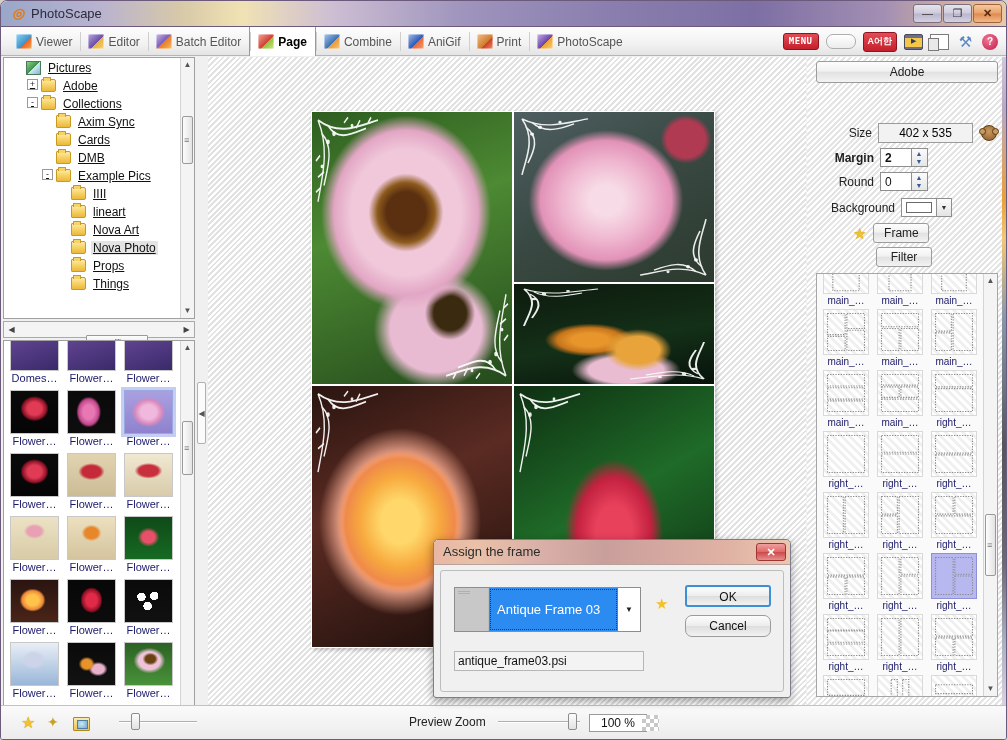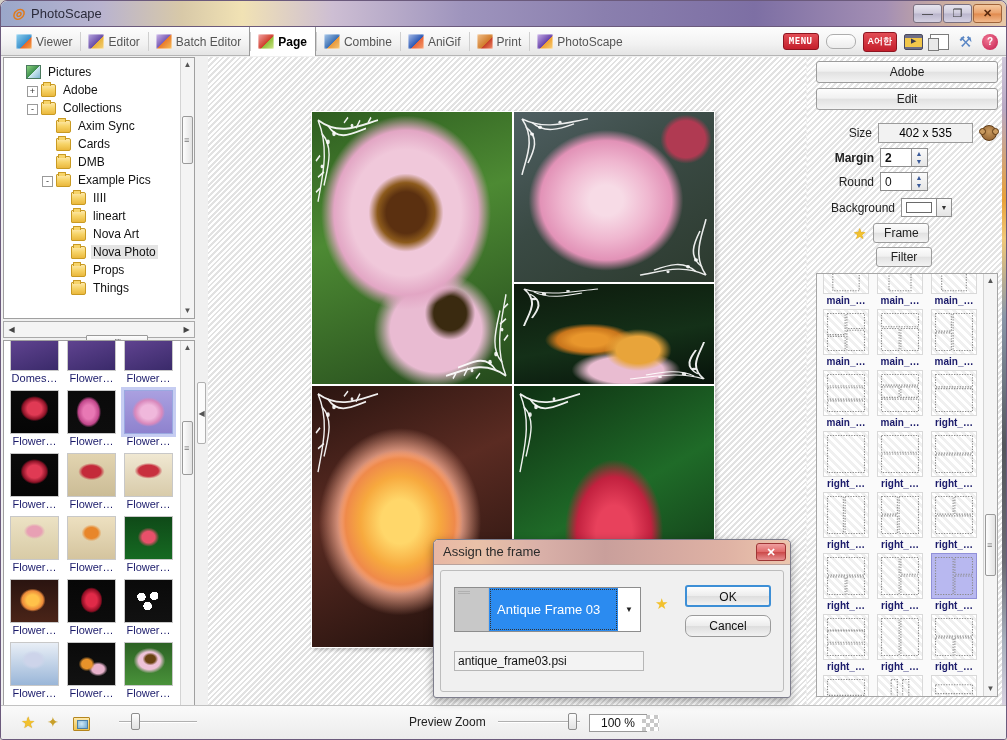--- a/index.html
+++ b/index.html
@@ -97,21 +97,21 @@
   .ti-img.help { background:radial-gradient(circle at 40% 35%,#f27a96,#c2184a); border-radius:50%;
     width:16px; height:16px; color:#fff; font-size:10px; font-weight:bold; text-align:center; line-height:16px; }
 
   
   .leftpanel { position:absolute; left:2px; top:56px; width:192px; height:648px; }
   .tree {
     position:absolute; left:0; top:0; width:192px; height:262px;
     background:#fff; border:1px solid #a0a0a0; overflow:hidden;
   }
   .tree-inner { position:absolute; left:0; top:0; right:14px; top:0; bottom:0; padding:3px 0 0 2px; }
-  .trow { height:18px; display:flex; align-items:flex-end; white-space:nowrap; font-size:12px; color:#111; }
+  .trow { height:18px; display:flex; align-items:flex-start; white-space:nowrap; font-size:12px; color:#111;text-decoration:underline; }
   .trow.sel .tlabel { background:#e4e4e4; }
   .texp { width:11px; height:11px; border:1px solid #9a9a9a; background:#fff; font-size:9px;
     line-height:9px; text-align:center; color:#333; margin-right:3px; flex:0 0 auto; }
   .tspacer { flex:0 0 auto; }
   .tdot { width:11px; margin-right:3px; flex:0 0 auto; }
   .tfolder {
     width:15px; height:13px; flex:0 0 auto; margin-right:5px; border-radius:1px 2px 2px 1px;
     background:linear-gradient(to bottom,#fde9ab 0%,#f7d469 45%,#eab83c 100%);
     border:1px solid #c99a22; position:relative;
   }
@@ -257,21 +257,21 @@
   .star { color:#f2c12e; font-size:15px; text-shadow:0 0 1px #b8860b; line-height:1; }
   .r-frame-row { left:46px; top:166px; }
   .r-frame-btn { margin-left:7px; width:56px; height:20px; line-height:19px; }
   .r-filter-btn { position:absolute; left:69px; top:190px; width:56px; height:20px; line-height:19px; }
 
   .framebox {
     position:absolute; left:9px; top:216px; width:182px; height:424px;
     background:#fafafa; border:1px solid #a6a6a6; overflow:hidden;
   }
   .framegrid { position:absolute; left:2px; top:-26px; right:15px; display:flex; flex-wrap:wrap; }
-  .fcell { width:54px; text-align:center; margin-bottom:1px;font-weight:bold; }
+  .fcell { width:54px; text-align:center; margin-bottom:1px; }
   .fthumb {
     width:46px; height:46px; margin:0 auto; border:1px solid #d9d9d9;
     background-color:#fff;
     background-image:repeating-linear-gradient(45deg,#ffffff 0 3px,#f0f0f0 3px 6px);
     position:relative;
   }
   .fthumb.sel { background:#b8b8f0; border-color:#9090d8; }
   .fthumb svg { position:absolute; inset:0; width:100%; height:100%; }
   .fcap { font-size:10px; color:#1a1a6a; line-height:14px; white-space:nowrap; overflow:hidden; }
 
@@ -745,21 +745,20 @@
               </g>
             </svg>
           </div>
         </div>
       </div>
     </div>
   </div>
 
   <div class="rightpanel">
     <div class="btn3d r-save">Adobe</div>
-    <div class="btn3d r-edit">Edit</div>
 
     <div class="r-row r-size-row">
       <div class="r-lab r-size-lab">Size</div>
       <div class="r-size-val">402 x 535</div>
       <div class="monkey"></div>
     </div>
 
     <div class="r-row r-margin-row">
       <div class="r-lab r-spin-lab">Margin</div>
       <div class="fieldbox r-spin-field">2</div>

